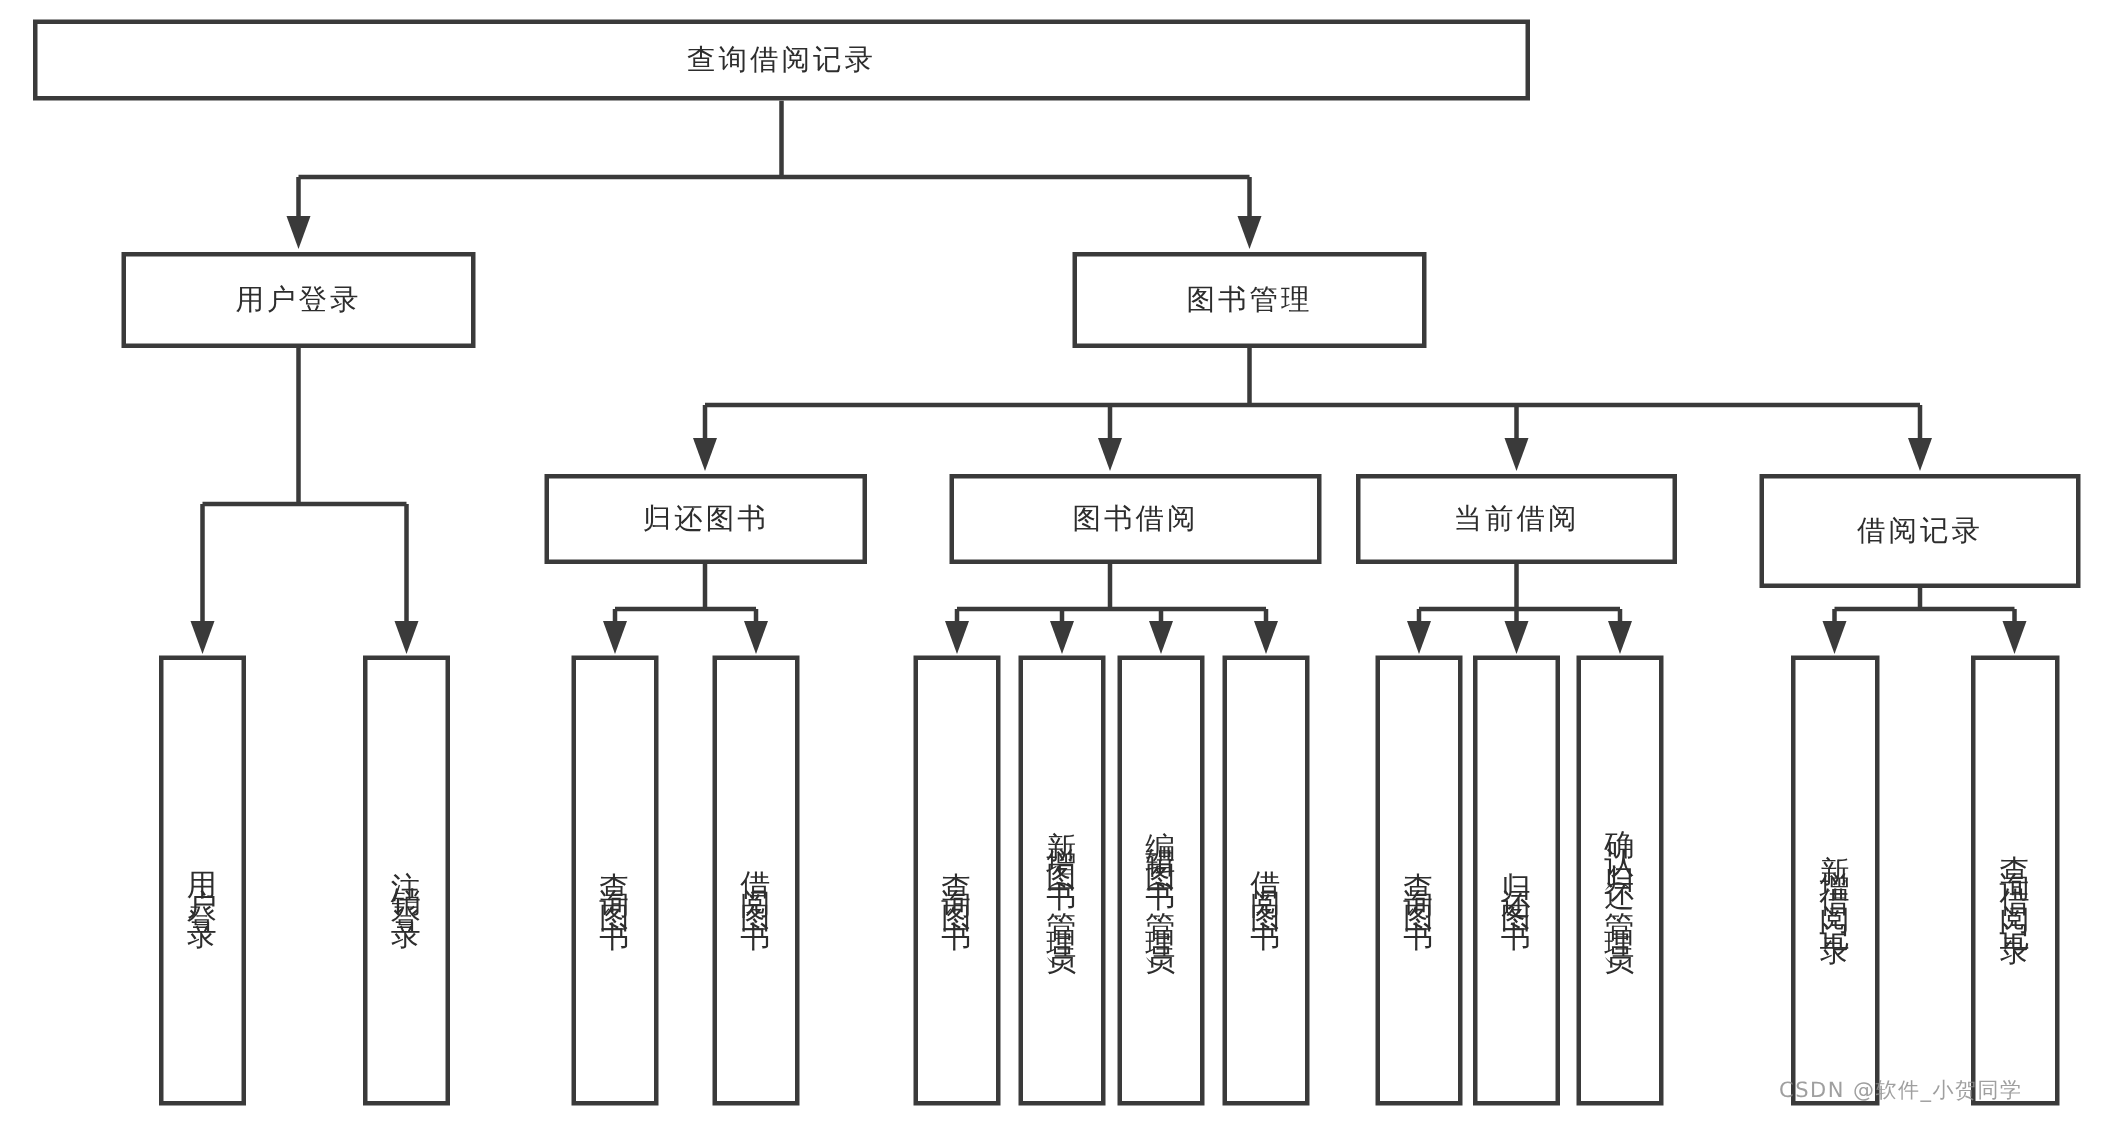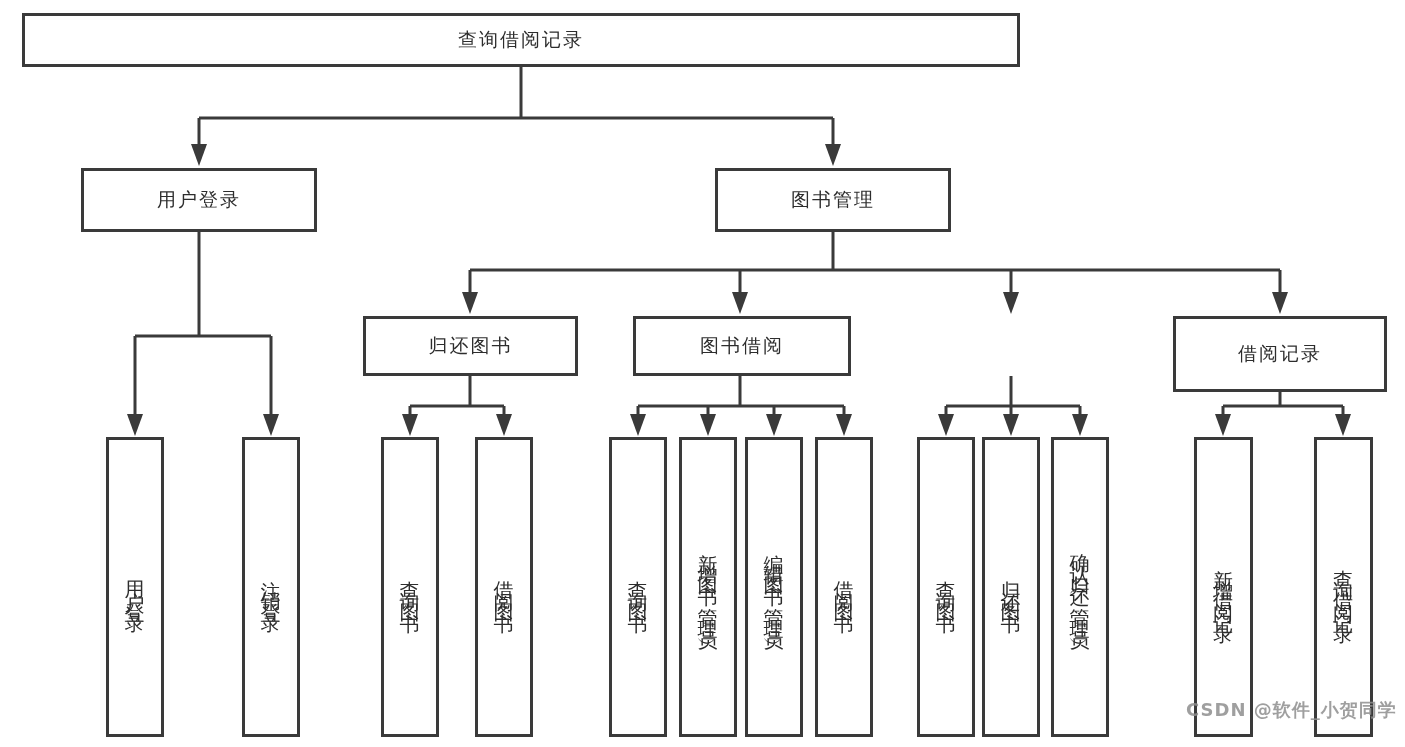--- a/index.html
+++ b/index.html
@@ -36,28 +36,27 @@
   .box.v span {
     writing-mode: vertical-rl;
     text-orientation: mixed;
     letter-spacing: 11px;
     font-size: 20px;
     line-height: 1;
   }
   .watermark {
     position: absolute;
     left: 1186px;
-    top: 698px;
-    font-size: 18px;
+    top: 718px;
+    font-size: 14px;
     color: #8f8f8f;
     opacity: 0.85;
     letter-spacing: 1px;
     white-space: nowrap;
     z-index: 5;
-    font-weight: bold;
   }
 </style>
 </head>
 <body>
 
 <div id="canvas">
 
   <svg id="connectors" viewBox="0 0 1405 747" xmlns="http://www.w3.org/2000/svg">
 
     <g stroke="#3a3a3a" stroke-width="3" fill="#3a3a3a">
@@ -115,22 +114,25 @@
   <div class="box" style="left:81px; top:168px; width:236px; height:64px;">
     <span>用户登录</span>
   </div>
   <div class="box" style="left:715px; top:168px; width:236px; height:64px;">
     <span>图书管理</span>
   </div>
 
   <div class="box" style="left:363px; top:316px; width:215px; height:60px;">
     <span>归还图书</span>
   </div>
-  <div class="box" style="left:633px; top:316px; width:218px; height:60px;align-items:center;">
+  <div class="box" style="left:633px; top:316px; width:248px; height:60px;align-items:center;">
     <span>图书借阅</span>
+  </div>
+  <div class="box" style="left:904px; top:316px; width:214px; height:60px;">
+    <span>当前借阅</span>
   </div>
   <div class="box" style="left:1173px; top:316px; width:214px; height:76px;">
     <span>借阅记录</span>
   </div>
 
   <div class="box v" style="left:106px; top:437px; width:58px; height:300px;">
     <span>用户登录</span>
   </div>
   <div class="box v" style="left:242px; top:437px; width:58px; height:300px;">
     <span>注销登录</span>

